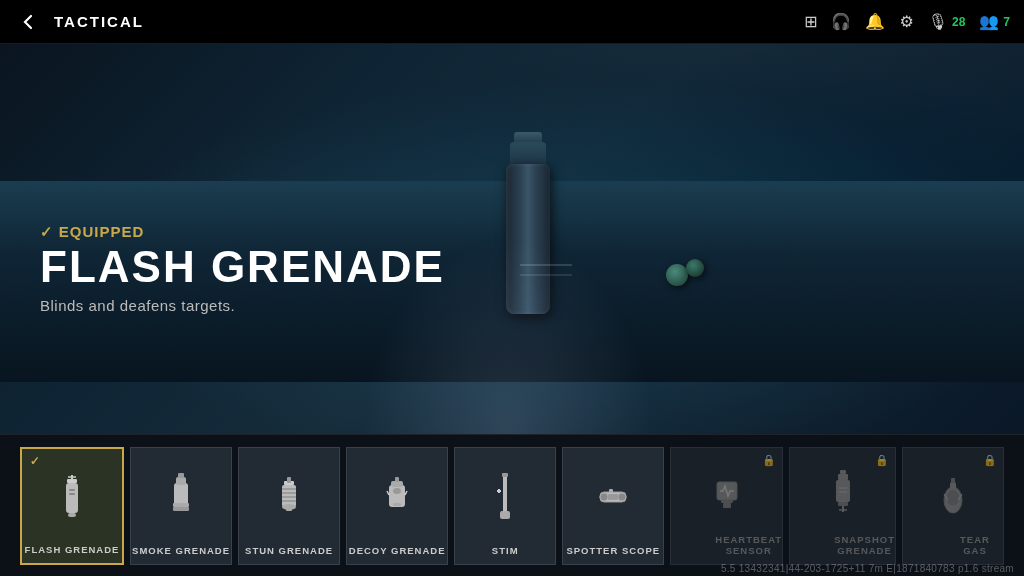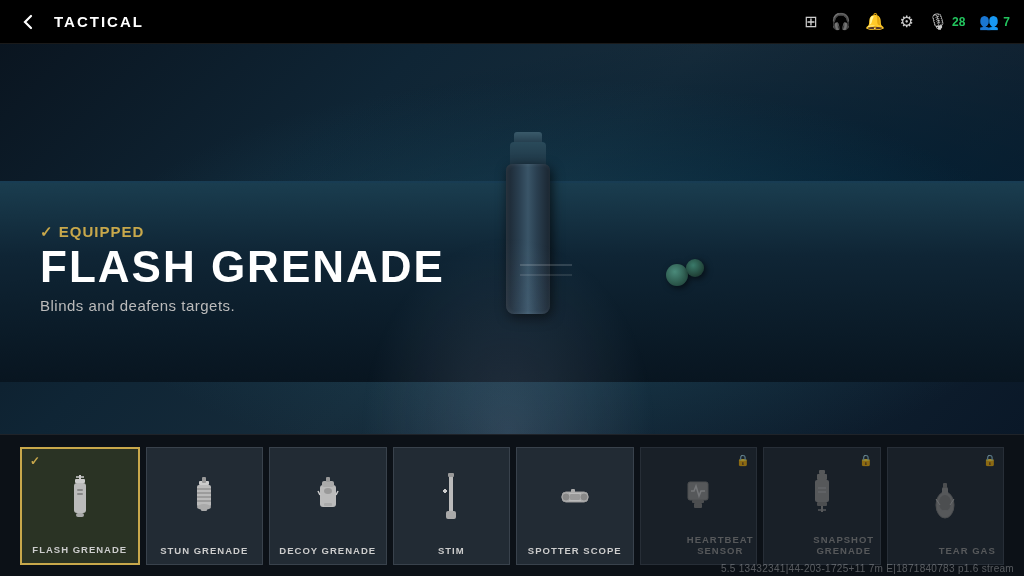--- a/index.html
+++ b/index.html
@@ -350,20 +350,32 @@
         <rect x="16" y="26" width="6" height="2" rx="1" fill="#888"></rect>
         <rect x="15" y="46" width="8" height="4" rx="2" fill="#aaa"></rect>
         <line x1="19" y1="8" x2="19" y2="12" stroke="#ccc" stroke-width="2"></line>
         <line x1="15" y1="10" x2="23" y2="10" stroke="#ccc" stroke-width="1.5"></line>
       </svg>
     </div>
     <span class="card-label">FLASH GRENADE</span>
   </div>
 
 
+  <div class="item-card">
+    <div class="card-icon-area">
+      <svg class="item-svg" viewBox="0 0 38 58" fill="none" xmlns="http://www.w3.org/2000/svg">
+        <rect x="12" y="16" width="14" height="26" rx="3" fill="#bbb"></rect>
+        <rect x="14" y="10" width="10" height="8" rx="2" fill="#aaa"></rect>
+        <rect x="16" y="6" width="6" height="5" rx="1" fill="#999"></rect>
+        <rect x="11" y="36" width="16" height="4" rx="1" fill="#aaa"></rect>
+        <rect x="11" y="40" width="16" height="4" rx="1" fill="#999"></rect>
+      </svg>
+    </div>
+    <span class="card-label">SMOKE GRENADE</span>
+  </div>
 
   <div class="item-card">
     <div class="card-icon-area">
       <svg class="item-svg" viewBox="0 0 38 58" fill="none" xmlns="http://www.w3.org/2000/svg">
         <rect x="14" y="14" width="10" height="4" rx="1" fill="#ccc"></rect>
         <rect x="12" y="18" width="14" height="22" rx="2" fill="#bbb"></rect>
         <line x1="12" y1="22" x2="26" y2="22" stroke="#888" stroke-width="1.2"></line>
         <line x1="12" y1="26" x2="26" y2="26" stroke="#888" stroke-width="1.2"></line>
         <line x1="12" y1="30" x2="26" y2="30" stroke="#888" stroke-width="1.2"></line>
         <line x1="12" y1="34" x2="26" y2="34" stroke="#888" stroke-width="1.2"></line>

